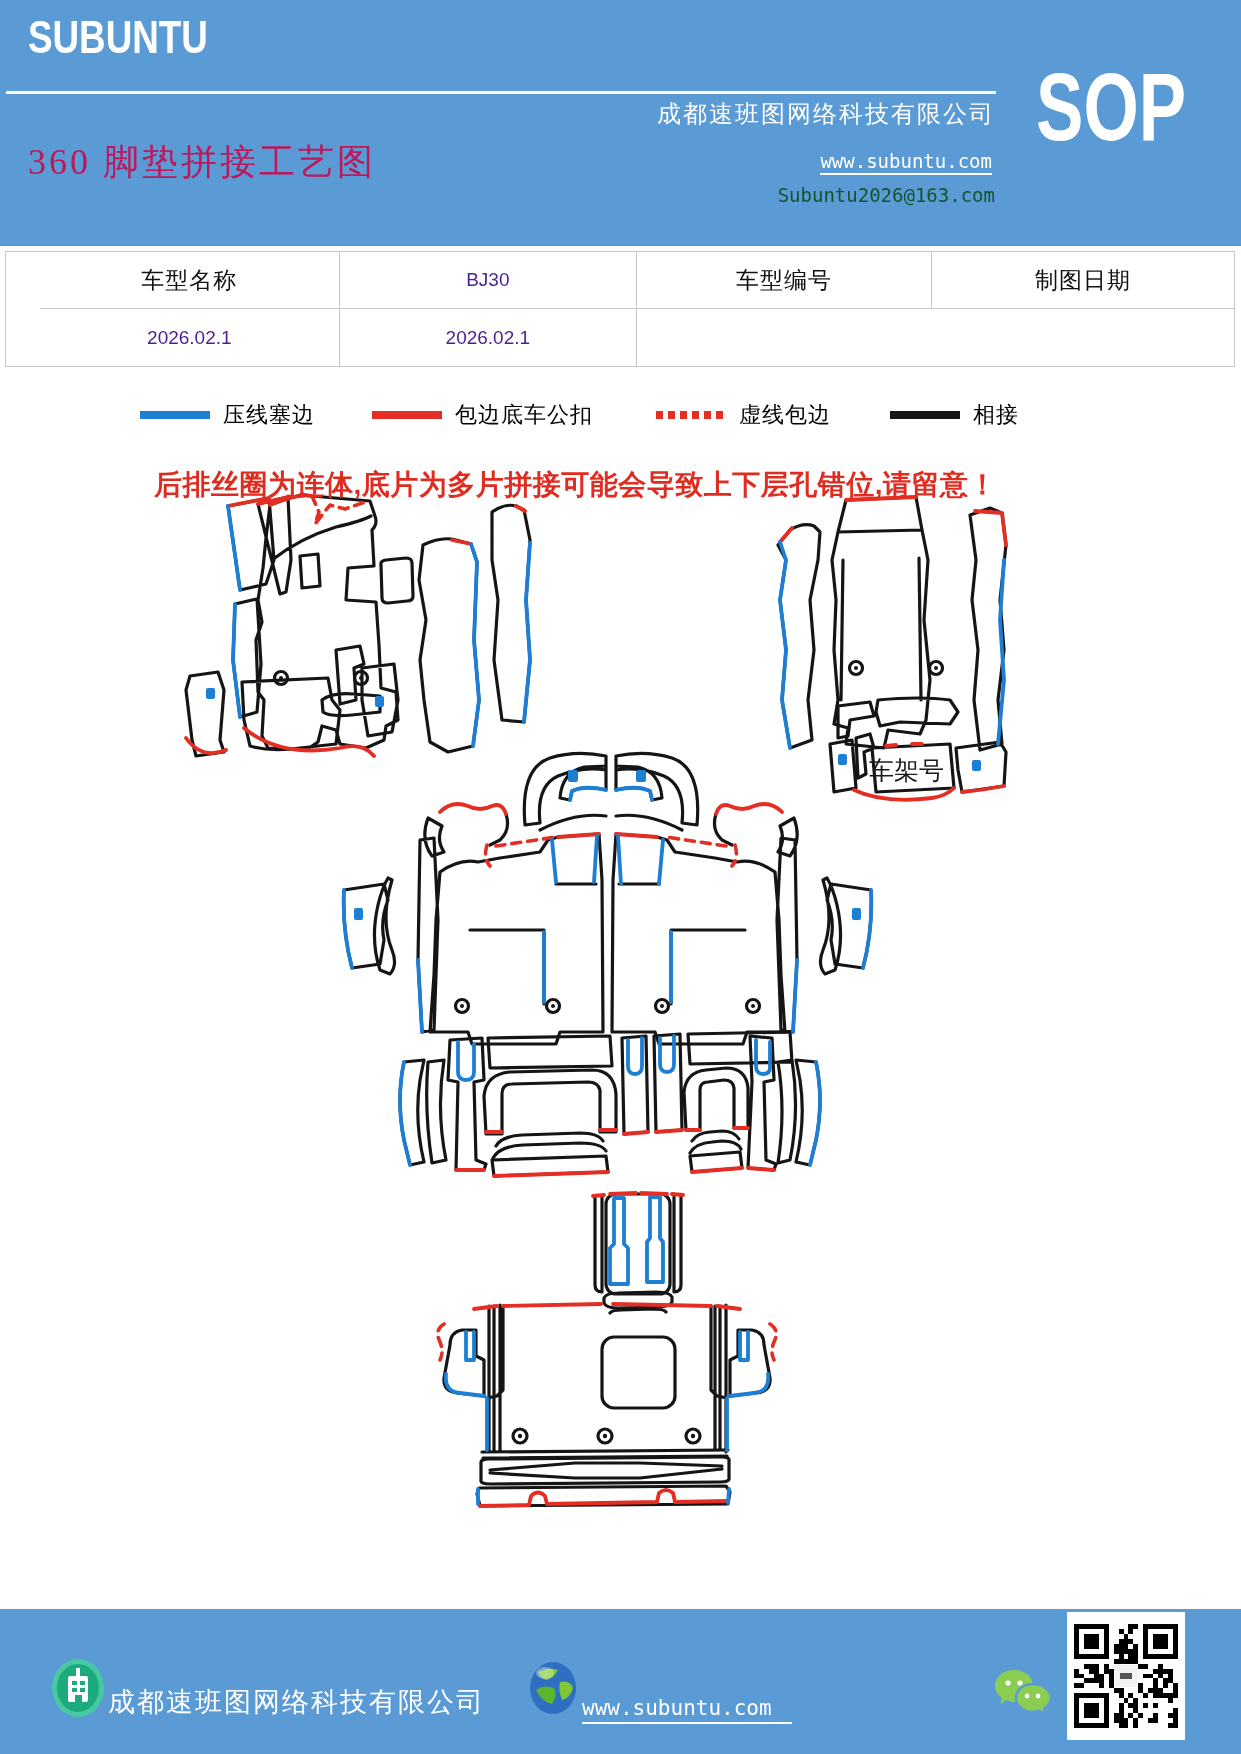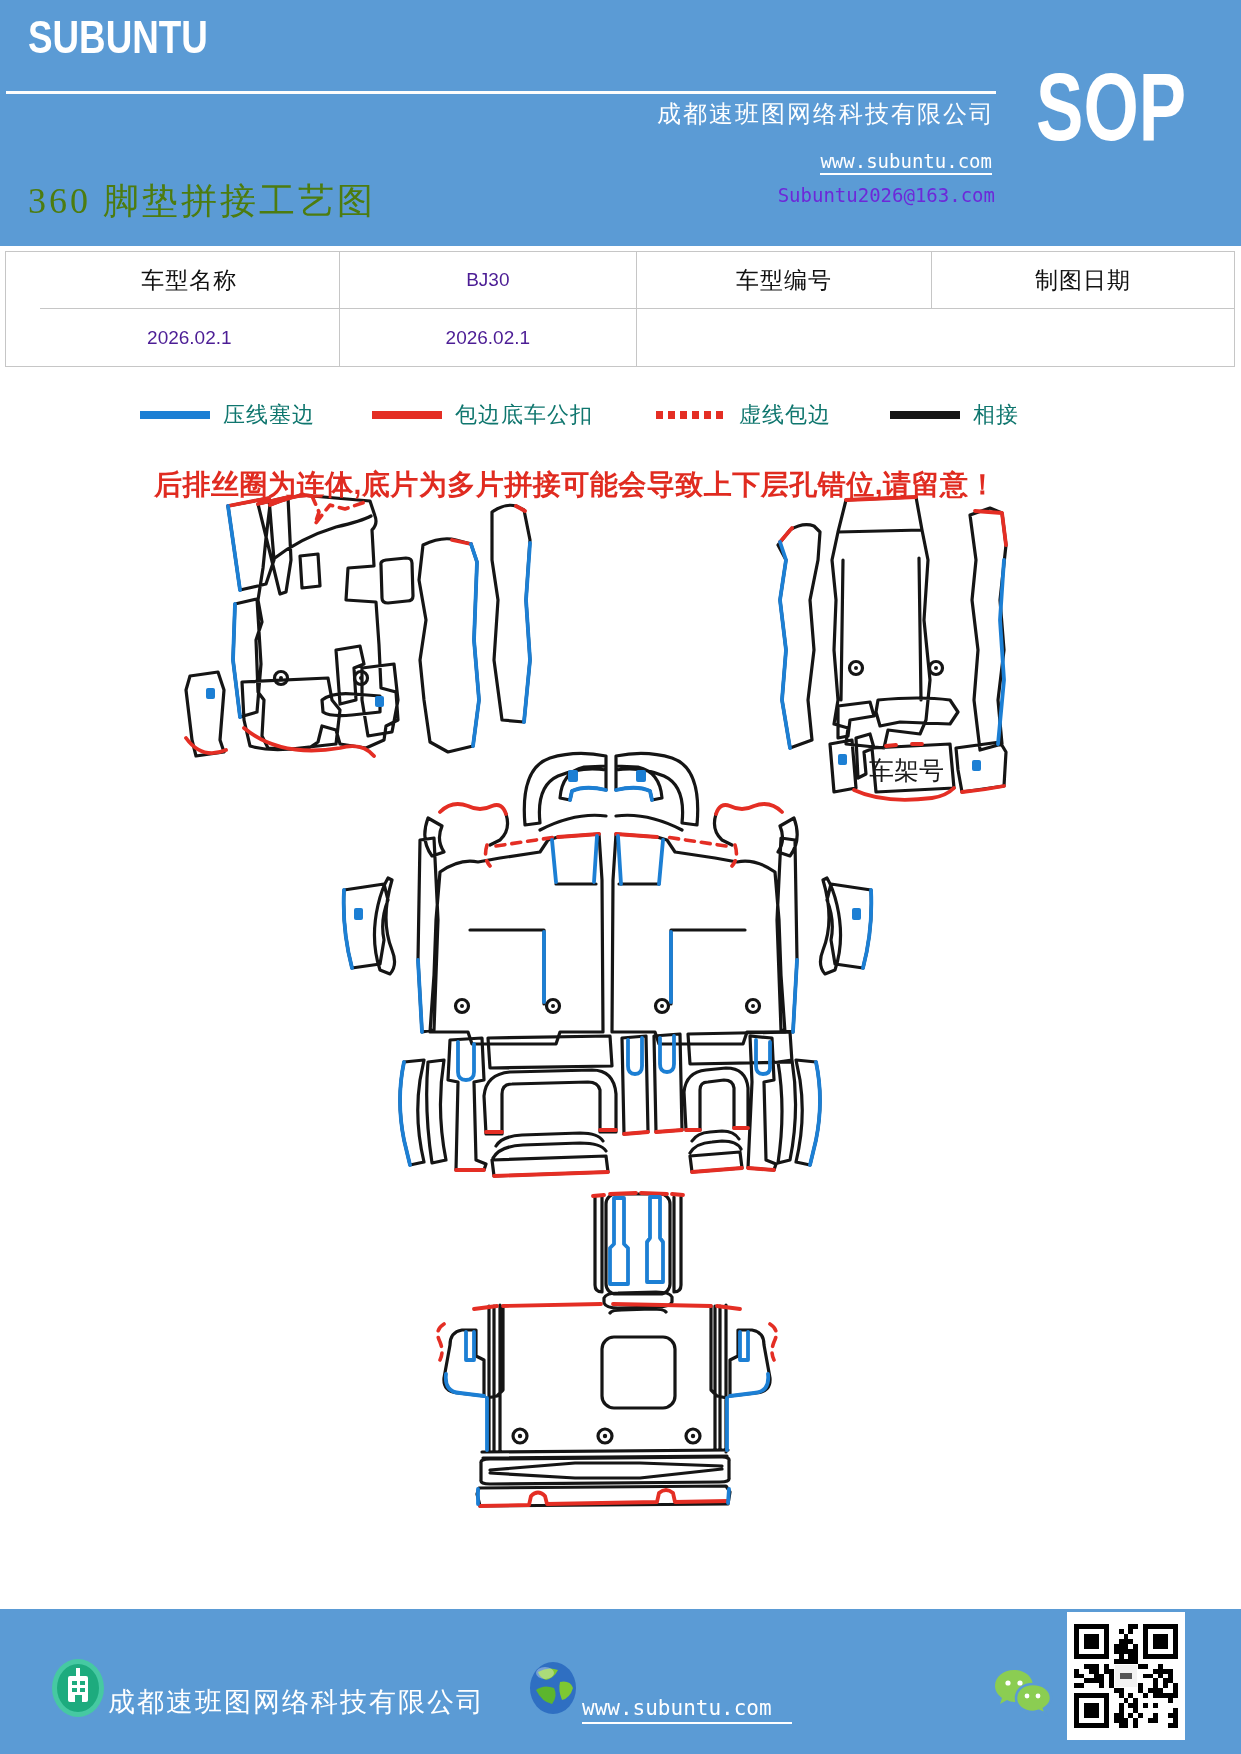--- a/index.html
+++ b/index.html
@@ -8,45 +8,45 @@
     font-family:"Liberation Sans",sans-serif;overflow:hidden;
   }
   .abs{position:absolute;}
   
   .band-top{left:0;top:0;width:1241px;height:246px;background:#5b9bd5;}
   .band-bottom{left:0;top:1609px;width:1241px;height:145px;background:#5b9bd5;}
   .logo{left:28px;top:10px;color:#fff;font-size:46px;font-weight:800;
         letter-spacing:0px;transform:scaleX(0.8);transform-origin:left top;
         font-family:"Liberation Sans",sans-serif;}
   .hr-line{left:6px;top:91px;width:990px;height:3px;background:#fdfdfd;}
-  .doc-title{left:28px;top:138px;color:#4d7c0f;font-size:36px;letter-spacing:3px;
-        font-family:"Liberation Serif",serif;margin-top:39px;}
+  .doc-title{left:28px;top:138px;color:#be185d;font-size:36px;letter-spacing:3px;
+        font-family:"Liberation Serif",serif;}
   .hdr-company{top:98px;right:246px;color:#fff;font-size:24px;letter-spacing:2px;
         font-family:"Liberation Serif",serif;}
   .hdr-www{top:150px;right:249px;color:#fff;font-size:19px;
         font-family:"DejaVu Sans Mono",monospace;border-bottom:2px solid #fff;padding-bottom:1px;}
-  .hdr-mail{top:184px;right:246px;color:#6d28d9;font-size:19px;
+  .hdr-mail{top:184px;right:246px;color:#14532d;font-size:19px;
         font-family:"DejaVu Sans Mono",monospace;}
   .sop{left:1036px;top:52px;color:#fff;font-size:96px;font-weight:800;
         transform:scaleX(0.74);transform-origin:left top;letter-spacing:0px;}
   
   .info-table{left:5px;top:251px;width:1230px;height:116px;background:#fff;
         display:grid;grid-template-columns:25.1% 24.9% 24.7% 25.3%;
         grid-template-rows:50% 50%;border:1px solid #c6c6c6;box-sizing:border-box;padding-left:34px;}
   .info-table .cell{border-right:1px solid #c6c6c6;border-bottom:1px solid #c6c6c6;
         display:flex;align-items:center;justify-content:center;box-sizing:border-box;}
   .info-table .cell:nth-child(4n){border-right:none;}
   .info-table .cell:nth-child(n+5){border-bottom:none;text-align:center;}
   .t-label{font-family:"Liberation Serif",serif;font-size:23px;color:#111;letter-spacing:1px;}
   .t-value{font-family:"Liberation Sans",sans-serif;font-size:19px;color:#4c1d95;font-weight:500;}
   
   .legend{left:0;top:398px;width:1241px;height:40px;}
   .legend-item{position:absolute;top:0;display:flex;align-items:center;gap:13px;height:34px;}
   .swatch{display:inline-block;width:70px;height:8px;}
-  .legend-label{font-family:"Liberation Serif",serif;font-size:22px;color:#0f766e;letter-spacing:1px;}
+  .legend-label{font-family:"Liberation Serif",serif;font-size:22px;color:#000000;letter-spacing:1px;}
   
   .warning{left:154px;top:466px;color:#e02b20;font-size:28px;font-weight:bold;
         font-family:"Liberation Sans",sans-serif;letter-spacing:0.5px;}
   
   .diagram-svg{left:0;top:0;width:1241px;height:1754px;}
   
   .ftr-company{left:108px;top:1684px;color:#fff;font-size:27px;letter-spacing:2px;
         font-family:"Liberation Serif",serif;}
   .ftr-www{left:582px;top:1696px;color:#fff;font-size:21px;
         font-family:"DejaVu Sans Mono",monospace;border-bottom:2px solid #fff;

